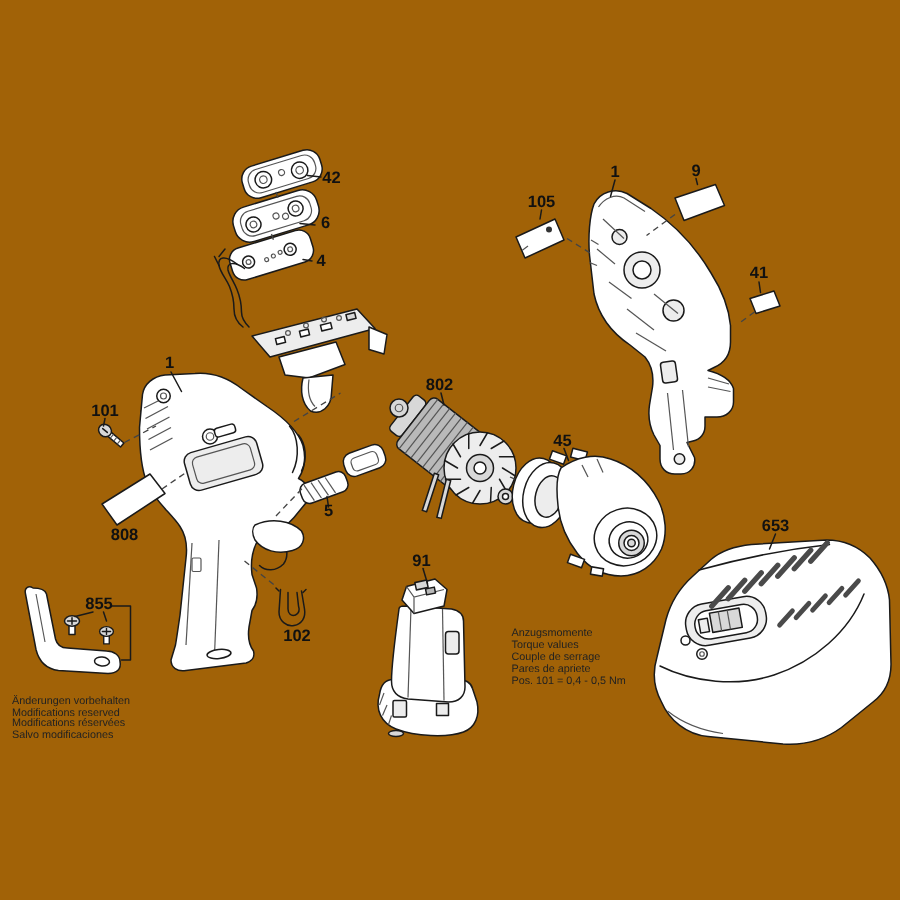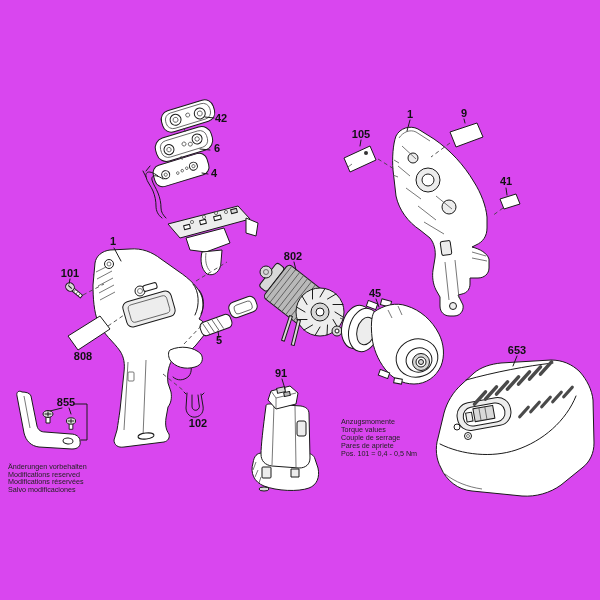--- a/index.html
+++ b/index.html
@@ -1,17 +1,17 @@
 <!DOCTYPE html>
 <html><head>
 <meta charset="utf-8">
 <style>
   html,body{margin:0;padding:0;background:#fff;}
   .stage{
-    position:relative;width:600px;height:600px;background:#d946ef;
+    position:relative;width:600px;height:600px;background:#a16207;
     font-family:"Liberation Sans",sans-serif;overflow:hidden;
   }
   svg{position:absolute;left:0;top:0;}
   .ln{stroke:#1a1a1a;stroke-width:1;fill:none;stroke-linecap:round;stroke-linejoin:round;}
   .fw{stroke:#1a1a1a;stroke-width:1;fill:#ffffff;stroke-linejoin:round;}
   .fe{stroke:#1a1a1a;stroke-width:1;fill:#ededed;stroke-linejoin:round;}
   .fd{stroke:#1a1a1a;stroke-width:1;fill:#d8d8d8;stroke-linejoin:round;}
   .fg{stroke:#1a1a1a;stroke-width:1;fill:#b9b9b9;stroke-linejoin:round;}
   .thin{stroke:#555;stroke-width:0.8;fill:none;}
   .dash{stroke:#444;stroke-width:0.9;fill:none;stroke-dasharray:4 3;}

